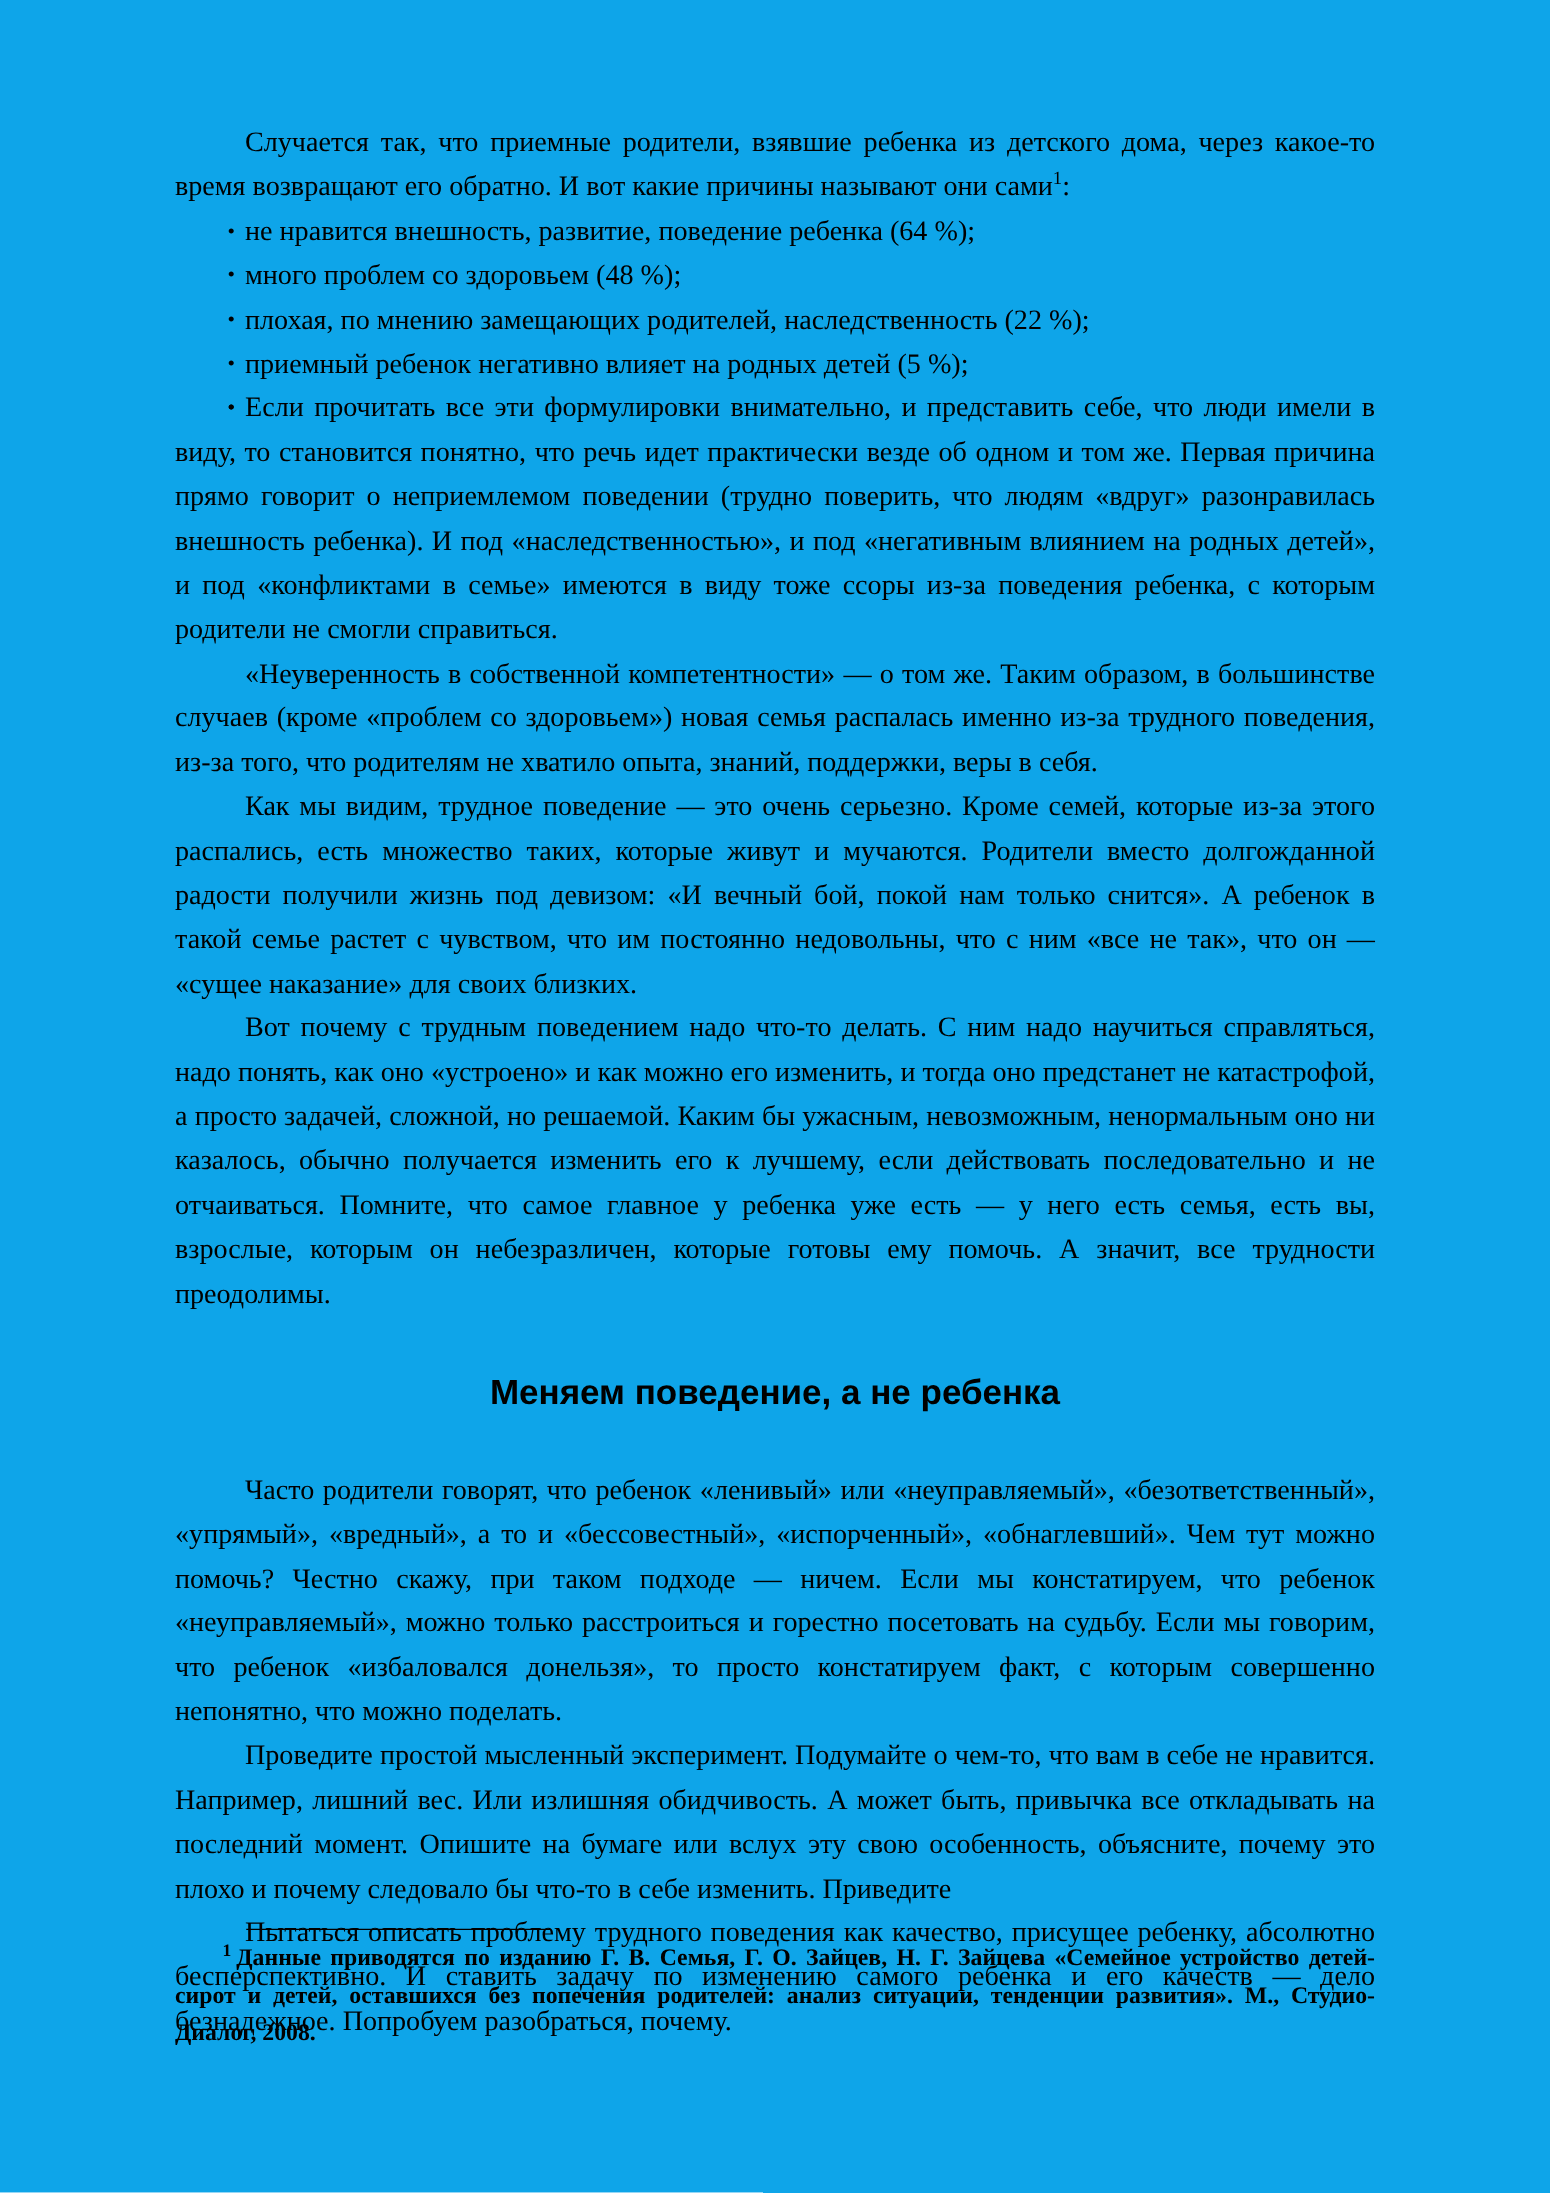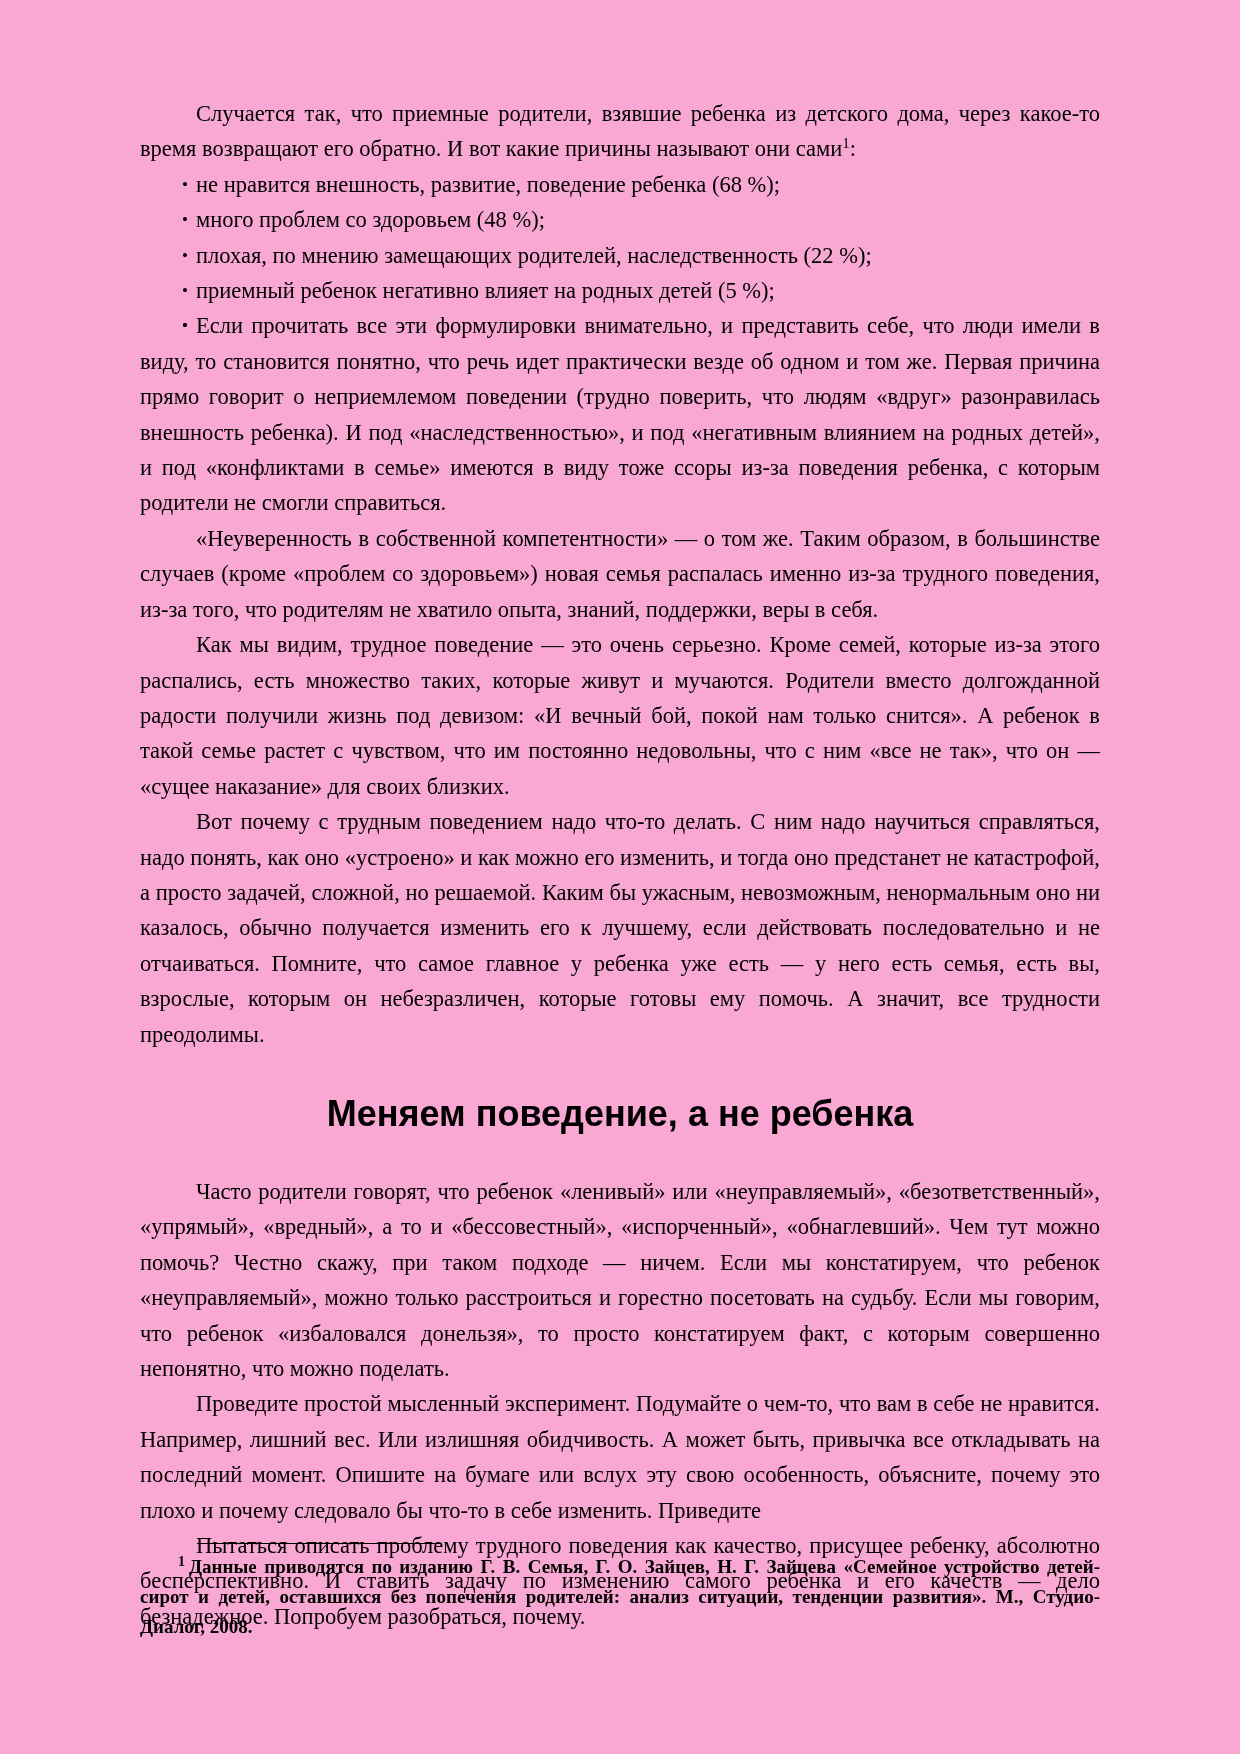--- a/index.html
+++ b/index.html
@@ -8,21 +8,21 @@
     background: #ffffff;
   }
   body {
     font-family: "Liberation Serif", "DejaVu Serif", serif;
     color: #000000;
   }
   .page {
     position: relative;
     width: 1240px;
     height: 1754px;
-    background: #f9a8d4;
+    background: #0ea5e9;
     box-sizing: border-box;
     overflow: hidden;
   }
   .content {
     position: absolute;
     left: 140px;
     top: 96px;
     width: 960px;
   }
   p.body-par {
@@ -54,21 +54,21 @@
     line-height: 35.4px;
   }
   sup.fn-ref {
     font-size: 15px;
     vertical-align: super;
     line-height: 0;
   }
   h2.section-heading {
     font-family: "Liberation Sans", "DejaVu Sans", sans-serif;
     font-weight: bold;
-    font-size: 36px;
+    font-size: 28px;
     line-height: 36px;
     text-align: center;
     margin: 0;
     padding: 0;
   }
   .heading-block {
     margin-top: 44px;
     margin-bottom: 42px;
   }
   .footnote-area {
@@ -101,21 +101,21 @@
 </head>
 <body>
 
 <div class="page">
 
   <div class="content">
 
     <p class="body-par"><span>Случается так, что приемные родители, взявшие ребенка из детского дома, через какое-то время возвращают его обратно. И вот какие причины называют они сами</span><sup class="fn-ref">1</sup><span>:</span></p>
 
     <ul class="reasons">
-      <li><span class="bullet">•</span><span>не нравится внешность, развитие, поведение ребенка (68 %);</span></li>
+      <li><span class="bullet">•</span><span>не нравится внешность, развитие, поведение ребенка (64 %);</span></li>
       <li><span class="bullet">•</span><span>много проблем со здоровьем (48 %);</span></li>
       <li><span class="bullet">•</span><span>плохая, по мнению замещающих родителей, наследственность (22 %);</span></li>
       <li><span class="bullet">•</span><span>приемный ребенок негативно влияет на родных детей (5 %);</span></li>
       <li><span class="bullet">•</span></li>
       <li><span class="bullet">•</span></li>
     </ul>
 
     <p class="body-par">Если прочитать все эти формулировки внимательно, и представить себе, что люди имели в виду, то становится понятно, что речь идет практически везде об одном и том же. Первая причина прямо говорит о неприемлемом поведении (трудно поверить, что людям «вдруг» разонравилась внешность ребенка). И под «наследственностью», и под «негативным влиянием на родных детей», и под «конфликтами в семье» имеются в виду тоже ссоры из-за поведения ребенка, с которым родители не смогли справиться.</p>
     <p class="body-par">«Неуверенность в собственной компетентности» — о том же. Таким образом, в большинстве случаев (кроме «проблем со здоровьем») новая семья распалась именно из-за трудного поведения, из-за того, что родителям не хватило опыта, знаний, поддержки, веры в себя.</p>
     <p class="body-par">Как мы видим, трудное поведение — это очень серьезно. Кроме семей, которые из-за этого распались, есть множество таких, которые живут и мучаются. Родители вместо долгожданной радости получили жизнь под девизом: «И вечный бой, покой нам только снится». А ребенок в такой семье растет с чувством, что им постоянно недовольны, что с ним «все не так», что он — «сущее наказание» для своих близких.</p>

